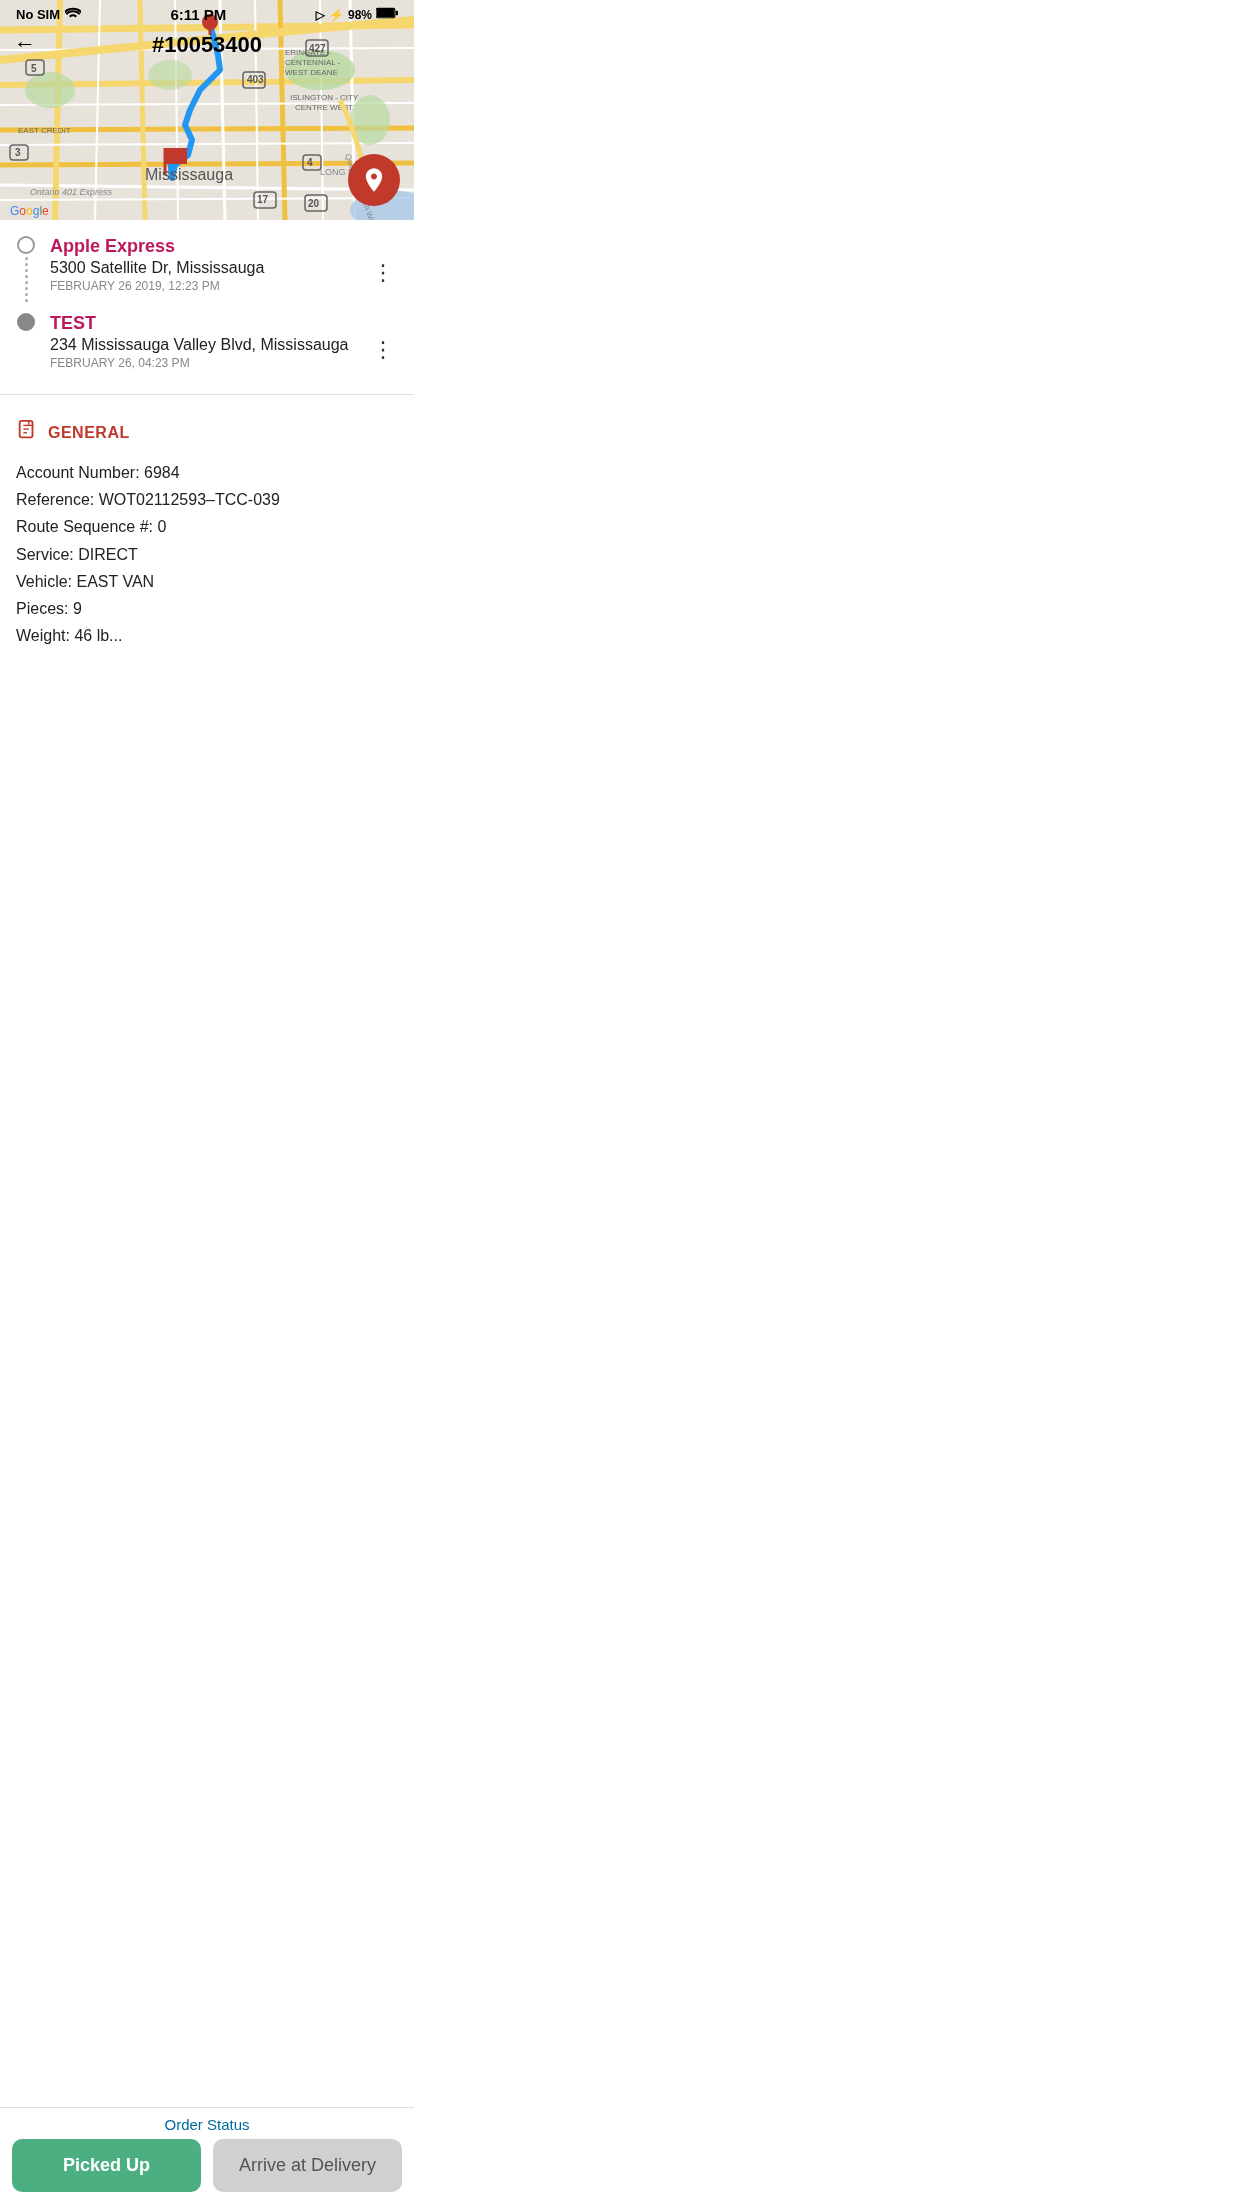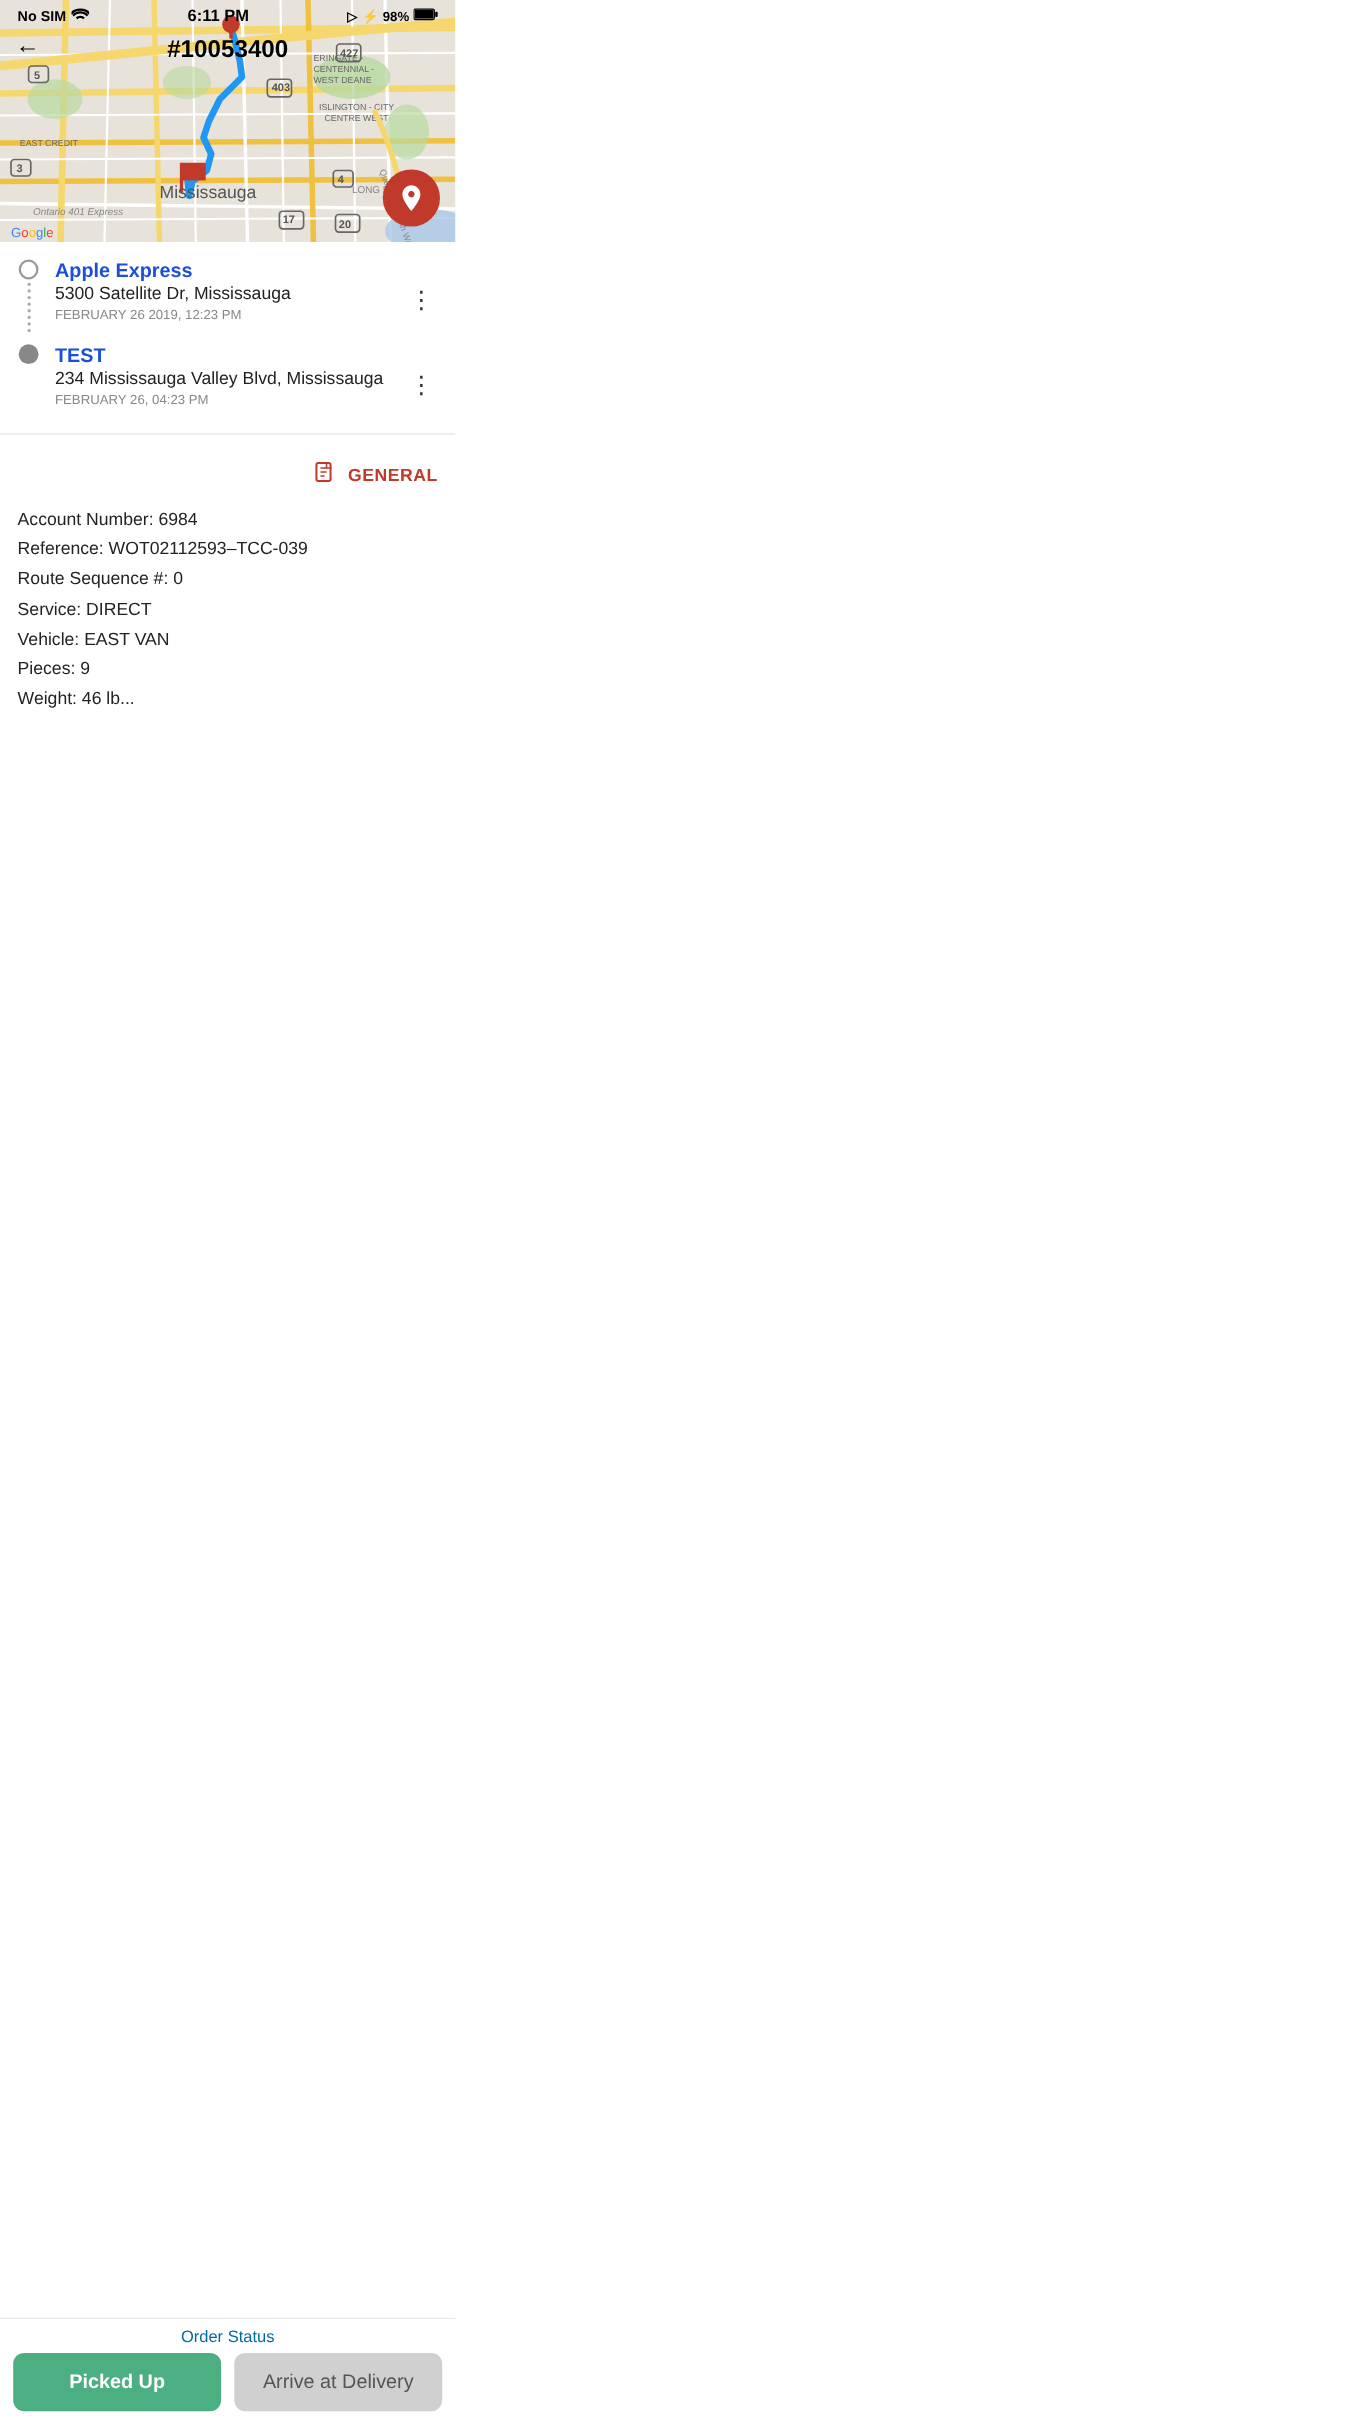--- a/index.html
+++ b/index.html
@@ -142,21 +142,21 @@
     }
 
     .route-content {
       flex: 1;
       padding-bottom: 16px;
     }
 
     .route-name {
       font-size: 18px;
       font-weight: 700;
-      color: #1d4ed8;
+      color: #be185d;
       margin-bottom: 2px;
     }
 
     .route-address {
       font-size: 16px;
       color: #222;
       margin-bottom: 2px;
     }
 
     .route-date {
@@ -181,21 +181,20 @@
     
     .general-section {
       padding: 16px 16px;
     }
 
     .section-header {
       display: flex;
       align-items: center;
       gap: 10px;
       margin-bottom: 12px;
-      justify-content: flex-end;
     }
 
     .section-icon {
       font-size: 22px;
       color: #c0392b;
     }
 
     .section-title {
       font-size: 16px;
       font-weight: 700;

